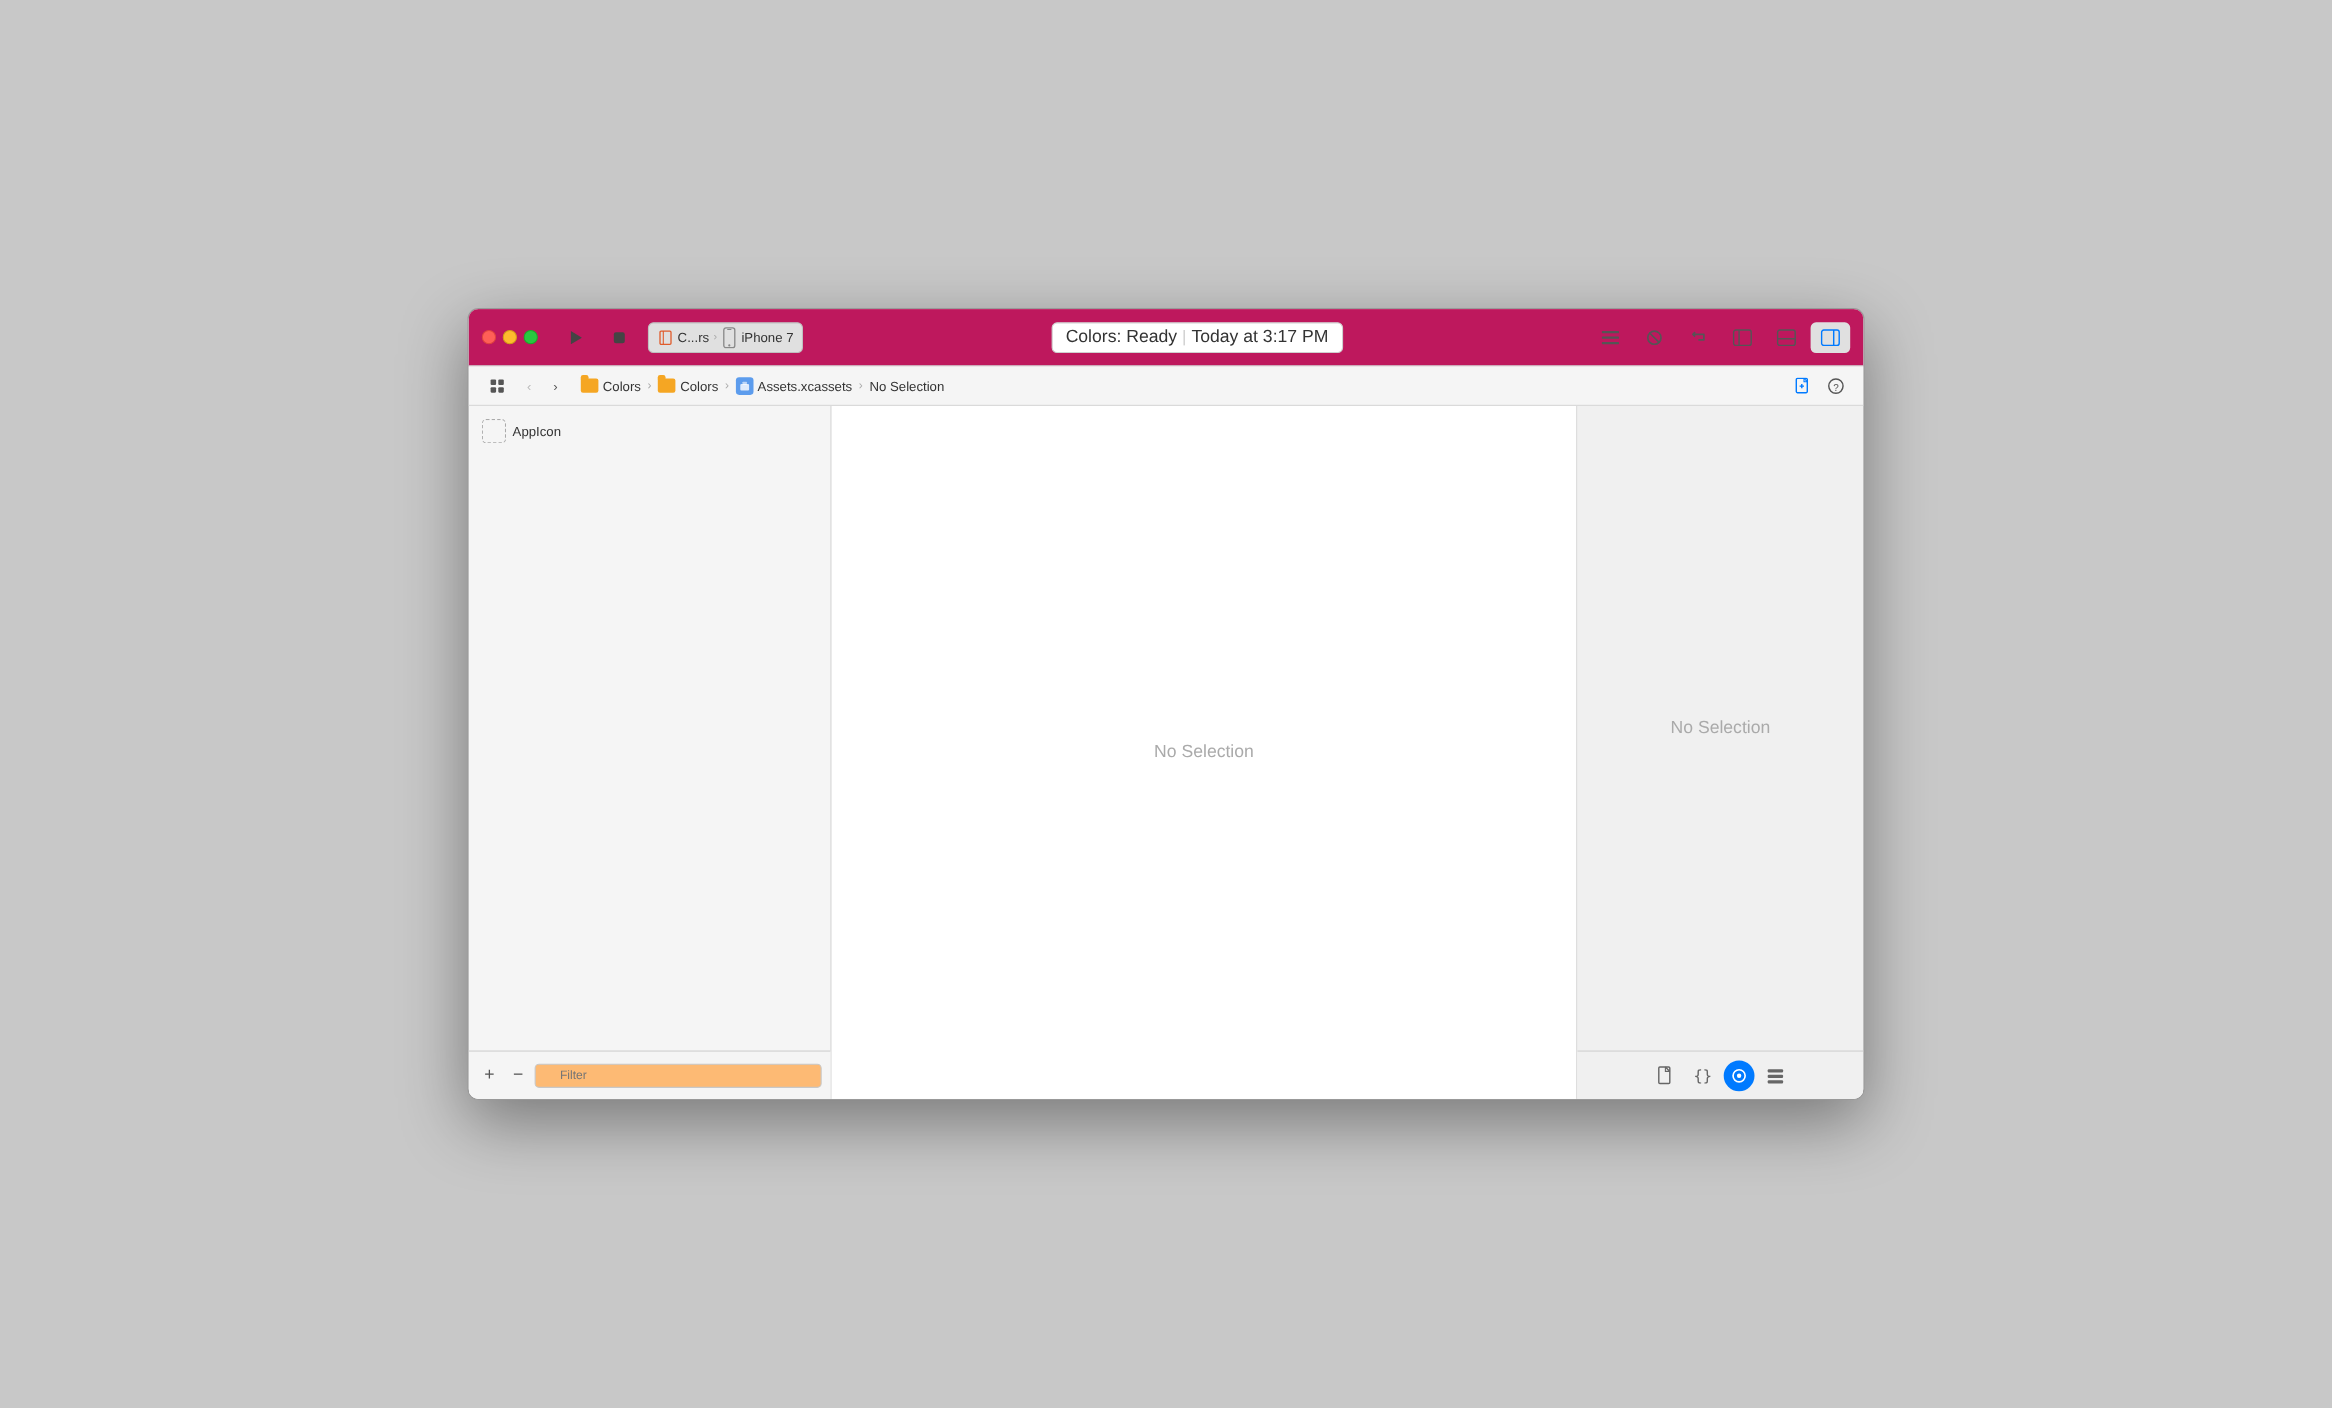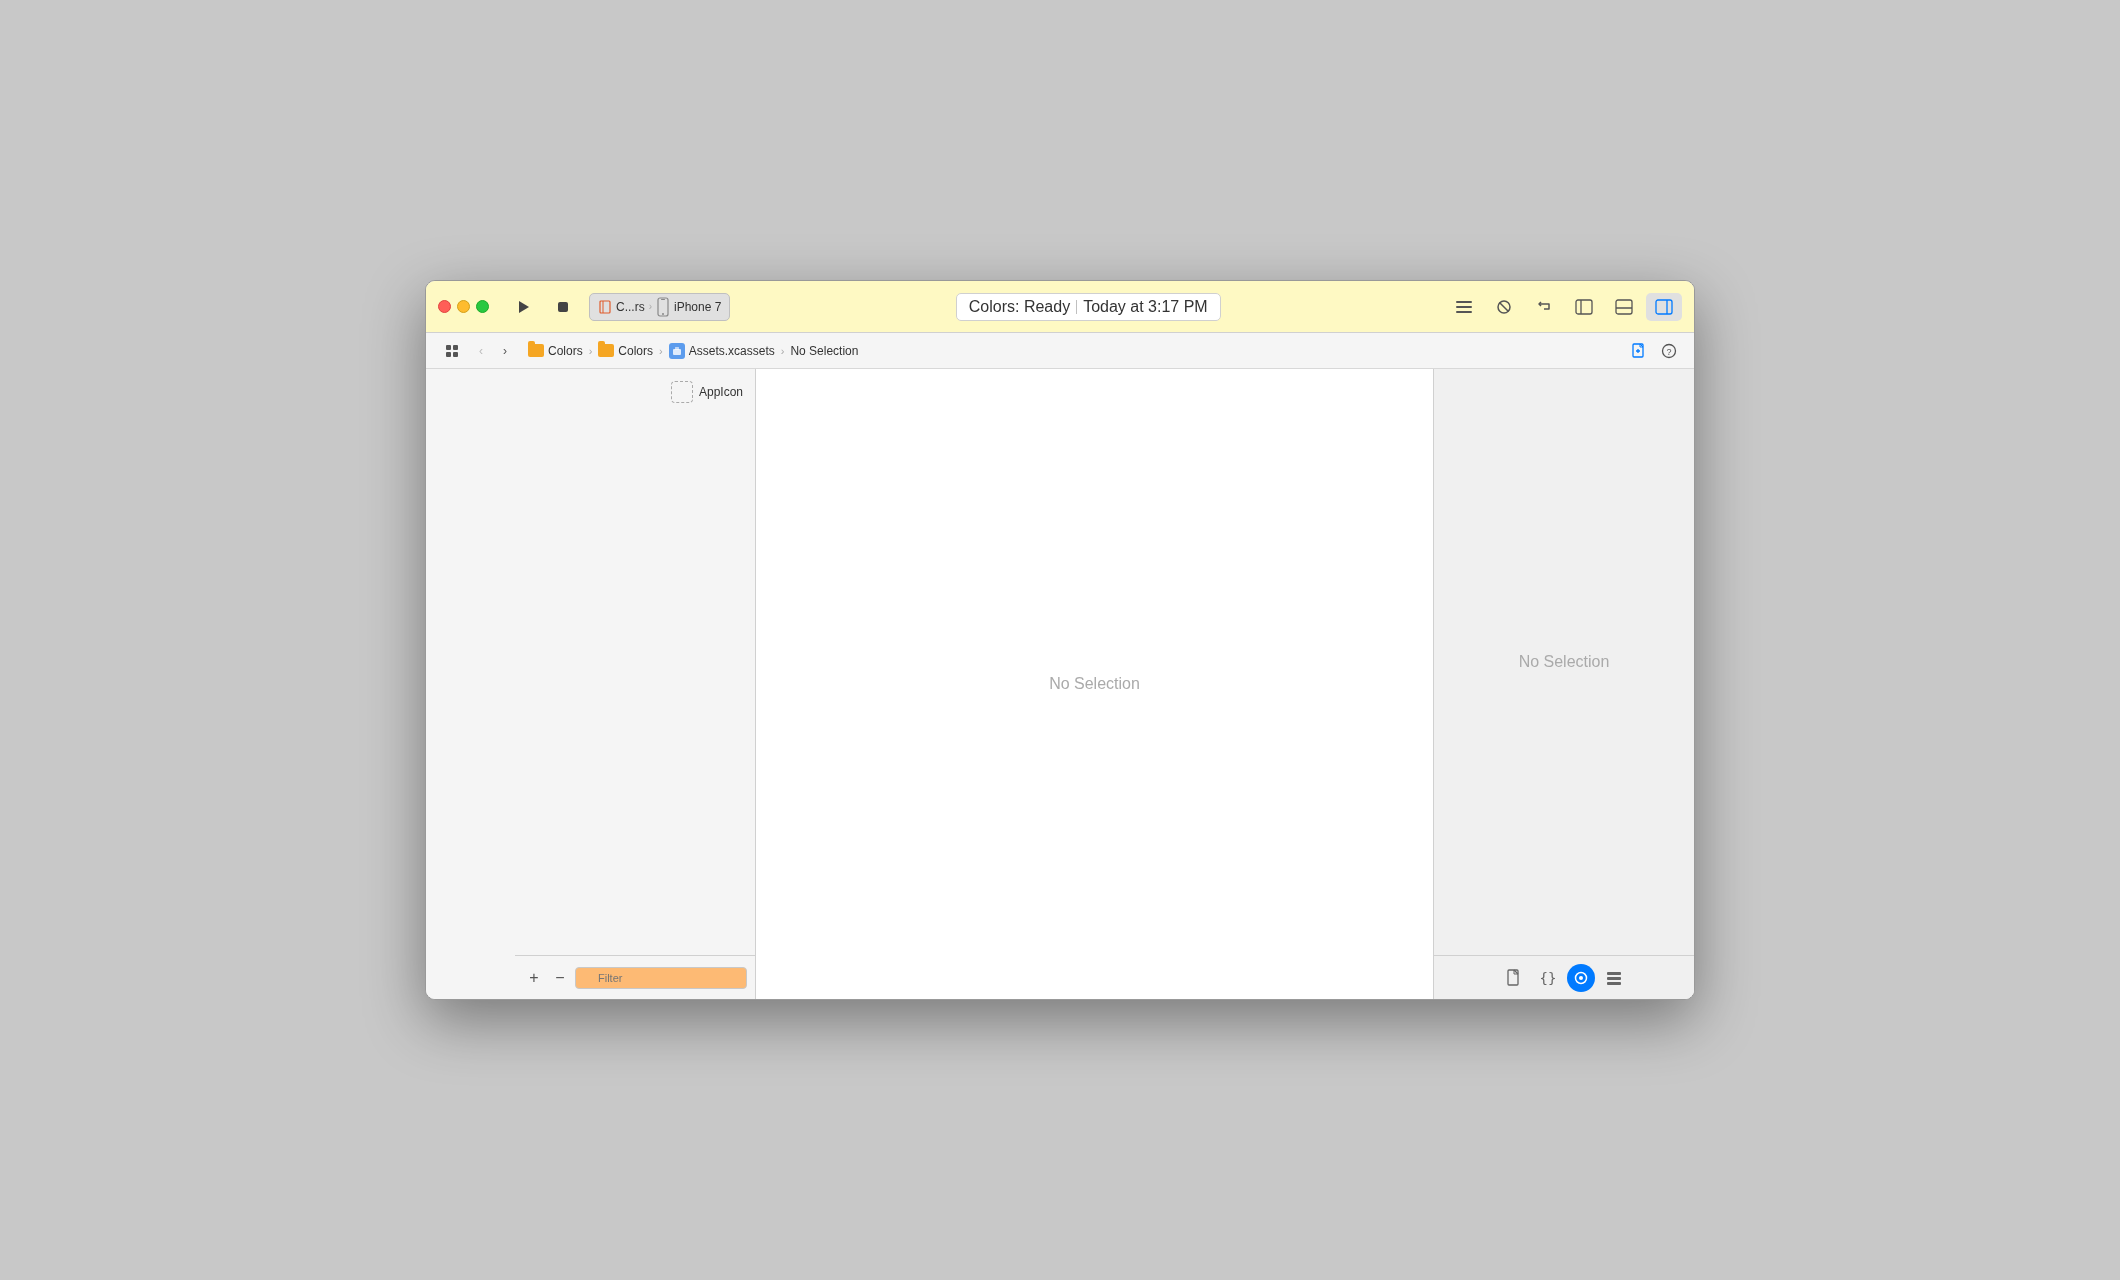--- a/index.html
+++ b/index.html
@@ -20,21 +20,21 @@
       box-shadow: 0 20px 60px rgba(0,0,0,0.4);
       display: flex;
       flex-direction: column;
       overflow: hidden;
       border: 1px solid #999;
     }
 
     
     .title-bar {
       height: 52px;
-      background: #fef9c3;
+      background: #be185d;
       border-bottom: 1px solid #d0d0d0;
       display: flex;
       align-items: center;
       padding: 0 12px;
       gap: 8px;
       flex-shrink: 0;
     }
 
     .traffic-lights {
       display: flex;
@@ -274,21 +274,20 @@
     }
 
     
     .left-panel {
       width: 330px;
       background: #f5f5f5;
       border-right: 1px solid #d0d0d0;
       display: flex;
       flex-direction: column;
       flex-shrink: 0;
-      align-items: flex-end;
     }
 
     .left-panel-content {
       flex: 1;
       padding: 8px 0;
       overflow-y: auto;
     }
 
     .asset-item {
       display: flex;

